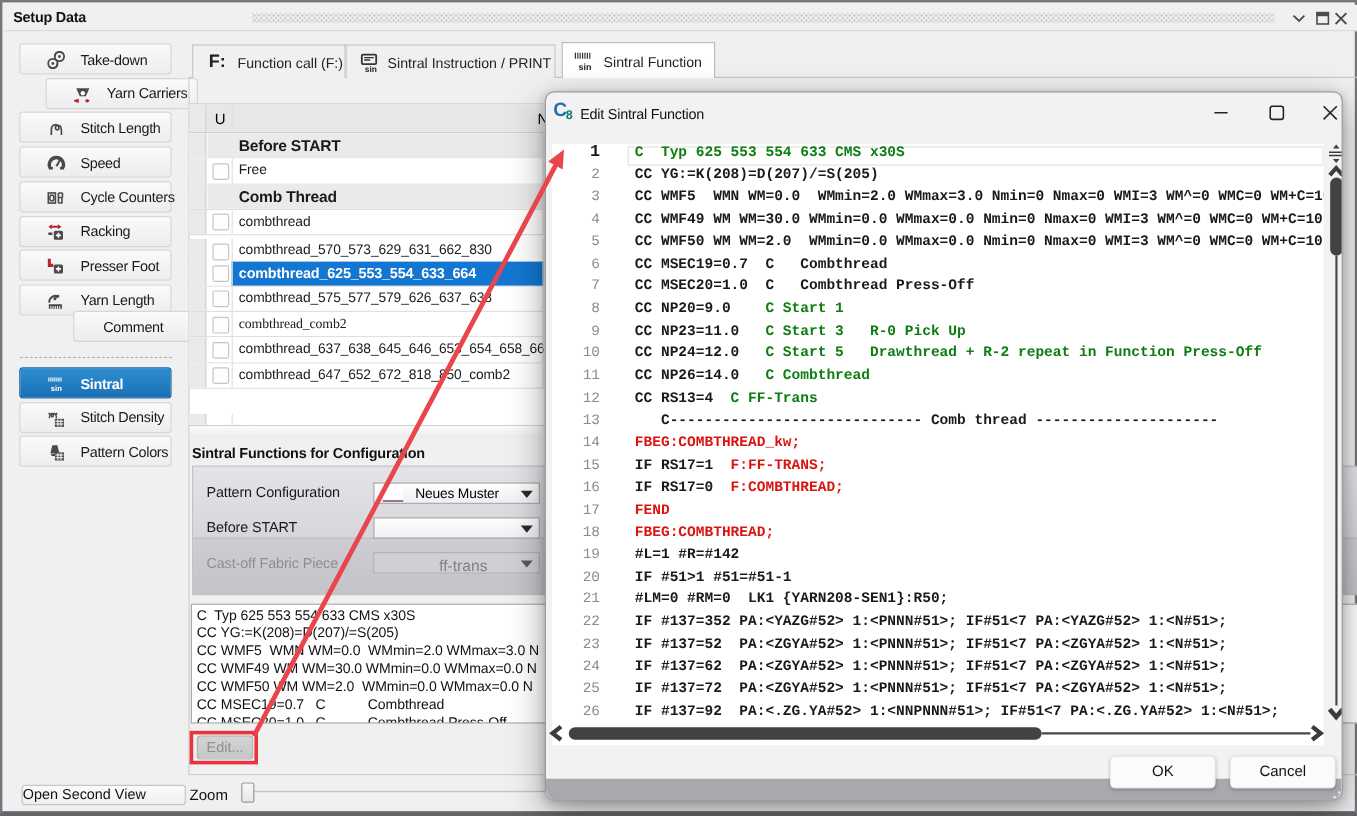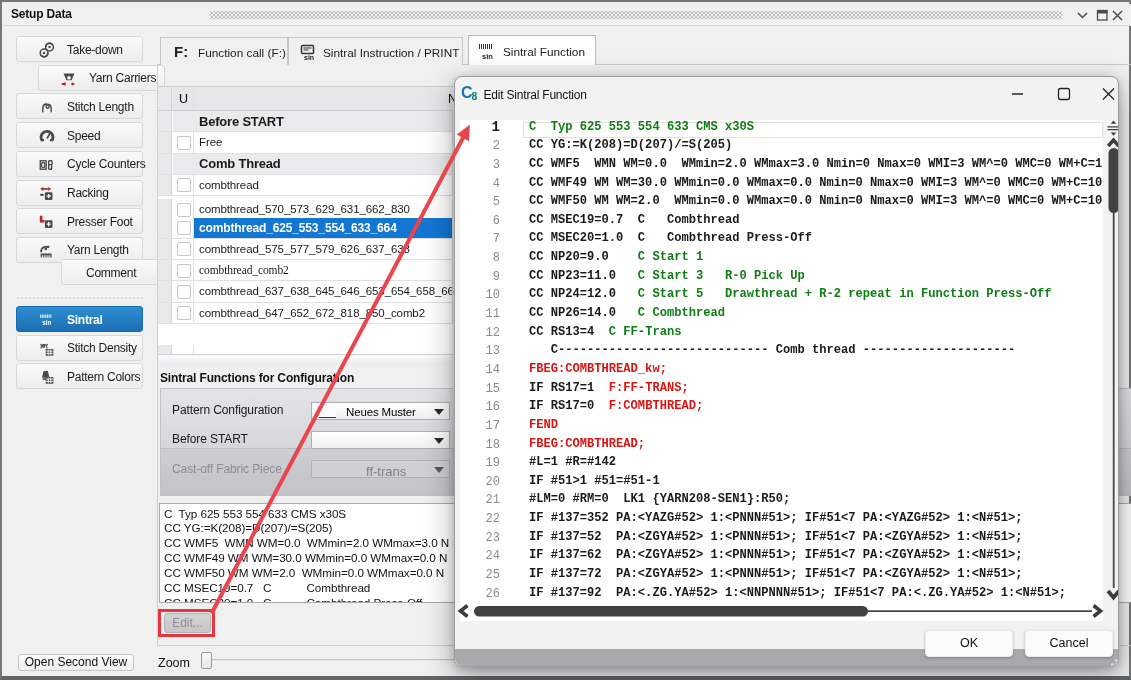--- a/index.html
+++ b/index.html
@@ -49,23 +49,23 @@
          border:1px solid #aeaeb2;box-sizing:border-box;}
   .combo .arr{position:absolute;right:5px;top:6px;width:0;height:0;border-left:5px solid transparent;border-right:5px solid transparent;border-top:6px solid #2a2a2a;}
   .glabel{position:absolute;left:11px;font-size:12px;letter-spacing:-0.1px;color:#1a1a1a;}
   .prevbox{left:157px;top:501px;width:974px;height:100px;background:#fff;border:1px solid #ababaf;box-sizing:border-box;
            font-size:11.7px;letter-spacing:-0.05px;color:#111;line-height:14.9px;white-space:pre;overflow:hidden;padding:2.5px 0 0 4px;}
   .editbtn{left:162px;top:610.5px;width:47px;height:20px;background:linear-gradient(#d4d4d4,#c6c6c6);
            border:1px solid #b2b2b4;border-radius:3px;box-sizing:border-box;font-size:12px;color:#8f8f91;
            text-align:center;line-height:18px;}
   .redbox{left:156px;top:606.5px;width:56.5px;height:28px;border:3.5px solid #e8343c;box-sizing:border-box;z-index:30;}
   
-  .btnosv{left:16px;top:652px;width:116px;height:17px;background:linear-gradient(#fbfbfb,#f0f0f0);
+  .btnosv{left:16px;top:652px;width:137px;height:17px;background:linear-gradient(#fbfbfb,#f0f0f0);
           border:1px solid #c6c6c8;border-radius:3px;box-sizing:border-box;font-size:12px;color:#111;
-          text-align:center;line-height:15px;}
+          line-height:15px;}
   .zoomlbl{left:156px;top:654px;font-size:12.5px;color:#111;}
   .ztrack{left:202px;top:657px;width:256px;height:3px;background:#e8e8e8;border:1px solid #c4c4c6;border-bottom-color:#f4f4f4;box-sizing:border-box;}
   .zthumb{left:199px;top:650px;width:11px;height:17px;background:linear-gradient(#f8f8f8,#e8e8e8);border:1px solid #9a9a9e;border-radius:2px;box-sizing:border-box;}
   
   .dlg{left:452px;top:74px;width:665px;height:591px;background:#f2f2f3;border:1px solid #9b9ba0;
        border-radius:8px;box-sizing:border-box;box-shadow:0 10px 30px rgba(0,0,0,0.35), 0 2px 8px rgba(0,0,0,0.18);z-index:10;}
   .dlg-inner{position:absolute;left:0;top:0;width:100%;height:100%;border-radius:8px;overflow:hidden;}
   .dlgtitle{position:absolute;left:28.5px;top:11px;font-size:12px;letter-spacing:-0.2px;color:#111;}
   .codewrap{position:absolute;left:5px;top:43px;width:643px;height:501px;background:#fff;overflow:hidden;}
   .gutter{position:absolute;left:0;top:-2.4px;width:40px;height:100%;background:transparent;font-family:"Liberation Mono",monospace;

